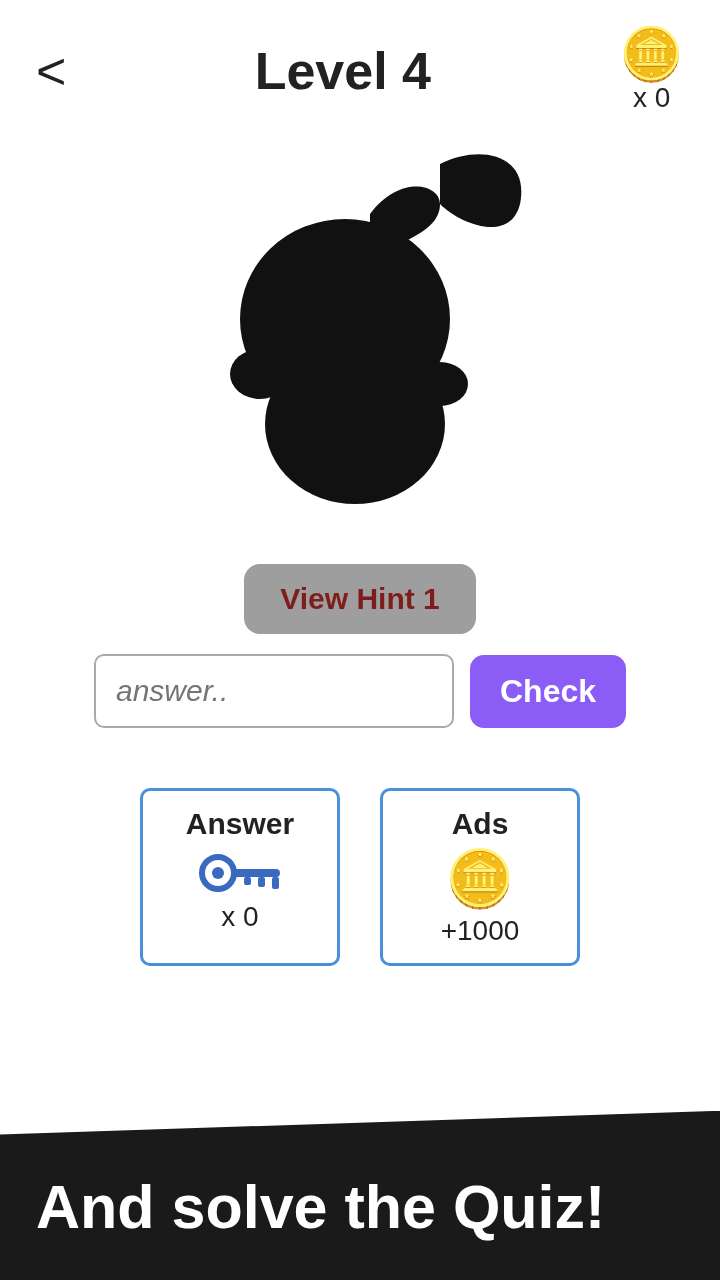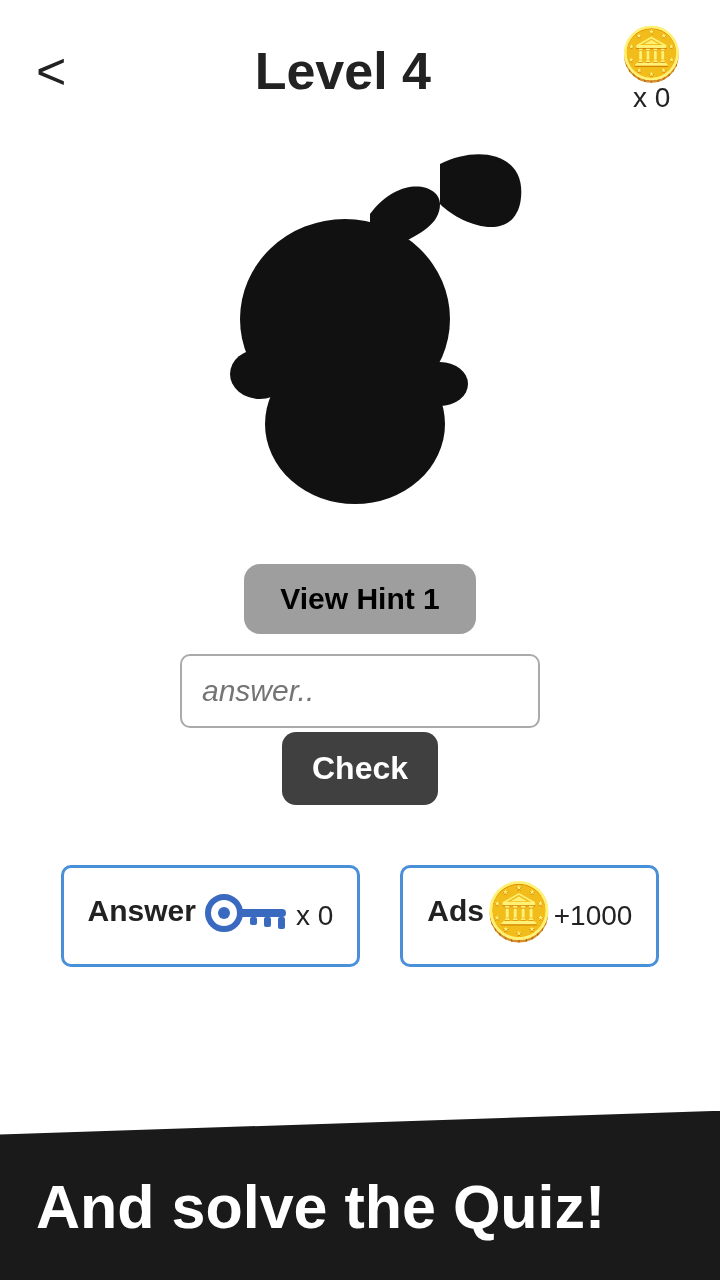--- a/index.html
+++ b/index.html
@@ -73,55 +73,54 @@
     
     .hints-row {
       display: flex;
       justify-content: center;
       gap: 40px;
       padding: 10px 0 20px 0;
     }
 
     .hint-btn {
       background: #9e9e9e;
-      color: #000000;
+      color: #7f1d1d;
       border: none;
       border-radius: 16px;
       padding: 18px 36px;
       font-size: 30px;
       font-weight: bold;
       cursor: pointer;
       min-width: 220px;
       text-align: center;
     }
 
     
     .answer-row {
       display: flex;
       justify-content: center;
       align-items: center;
-      gap: 4px;
+      gap: 16px;
       padding: 0 36px 30px 36px;
-      flex-direction: column;
     }
 
     .answer-input {
       flex: 1;
       max-width: 360px;
       border: 2px solid #aaa;
       border-radius: 10px;
       padding: 18px 20px;
       font-size: 30px;
       color: #888;
       font-style: italic;
       outline: none;
     }
 
     .check-btn {
-      background: #404040;
+      background: #8b5cf6;
       color: #fff;
       border: none;
       border-radius: 14px;
       padding: 18px 30px;
       font-size: 32px;
       font-weight: bold;
       cursor: pointer;
       min-width: 150px;
     }
 
@@ -131,21 +130,21 @@
       justify-content: center;
       gap: 40px;
       padding: 30px 36px 20px 36px;
     }
 
     .powerup-card {
       border: 3px solid #4a90d9;
       border-radius: 10px;
       padding: 16px 24px;
       display: flex;
-      flex-direction: row;
+      flex-direction: column;
       align-items: center;
       min-width: 200px;
       cursor: pointer;
     }
 
     .powerup-title {
       font-size: 30px;
       font-weight: bold;
       color: #222;
       margin-bottom: 10px;

